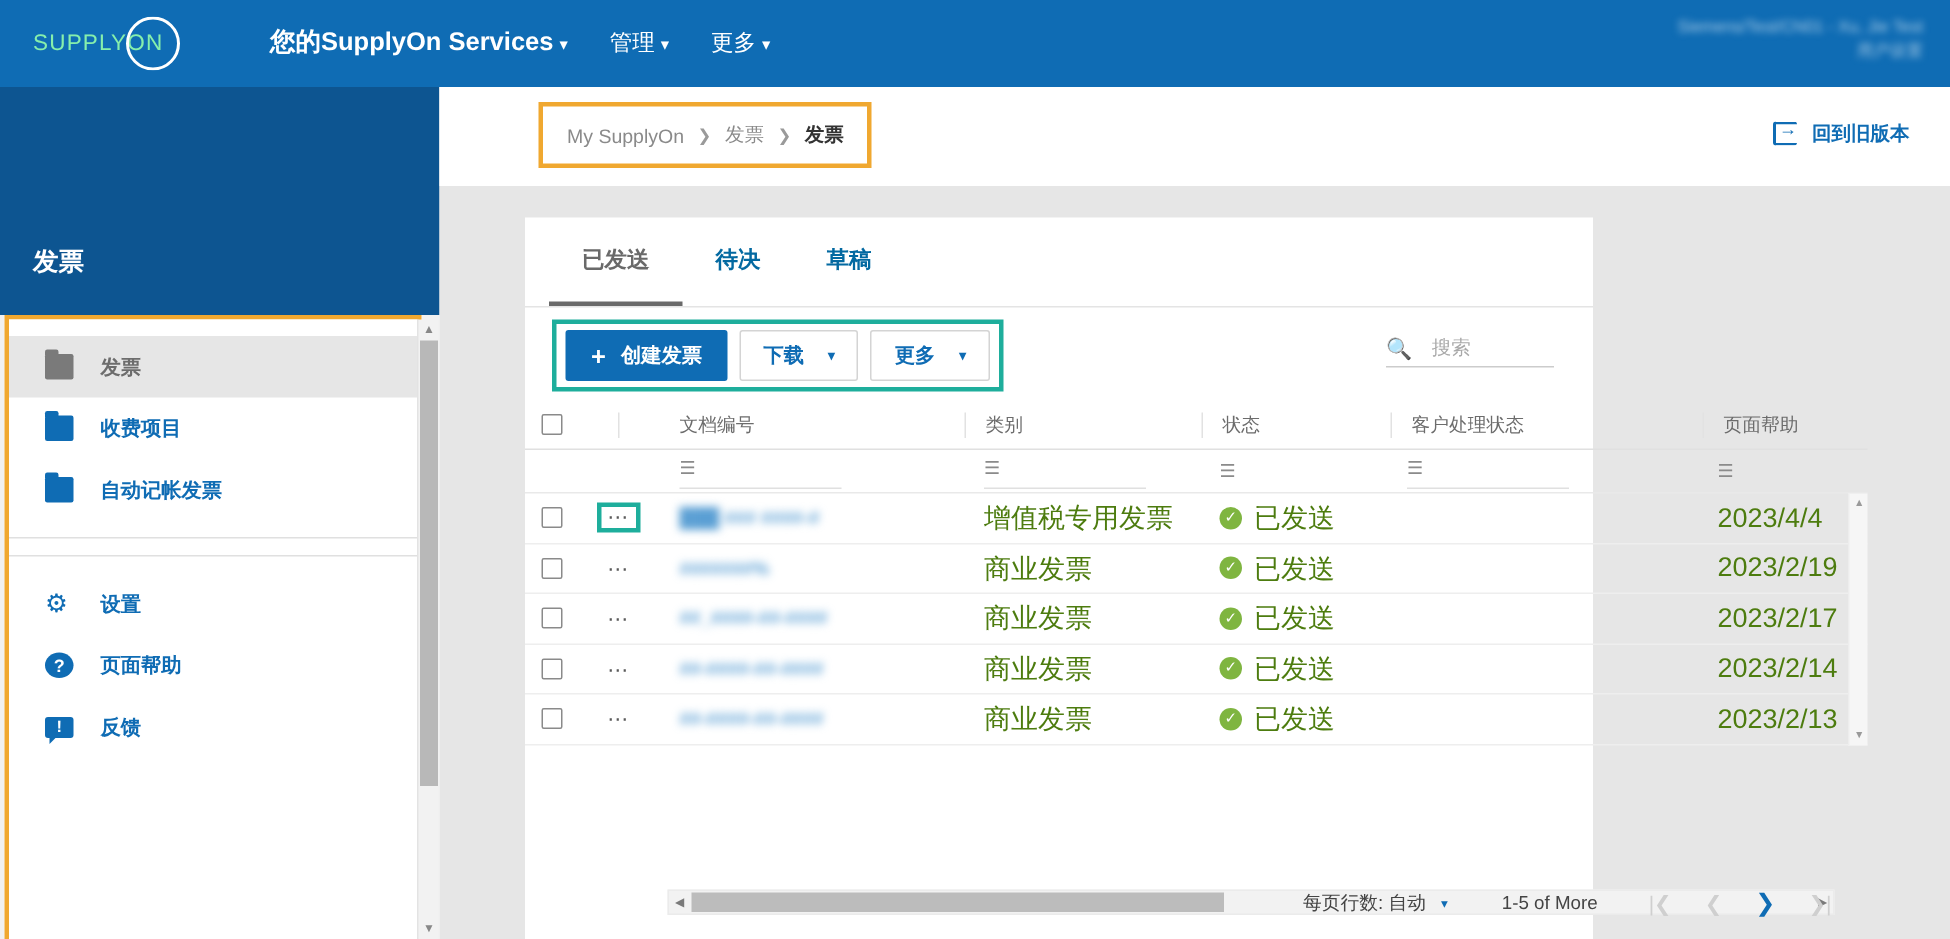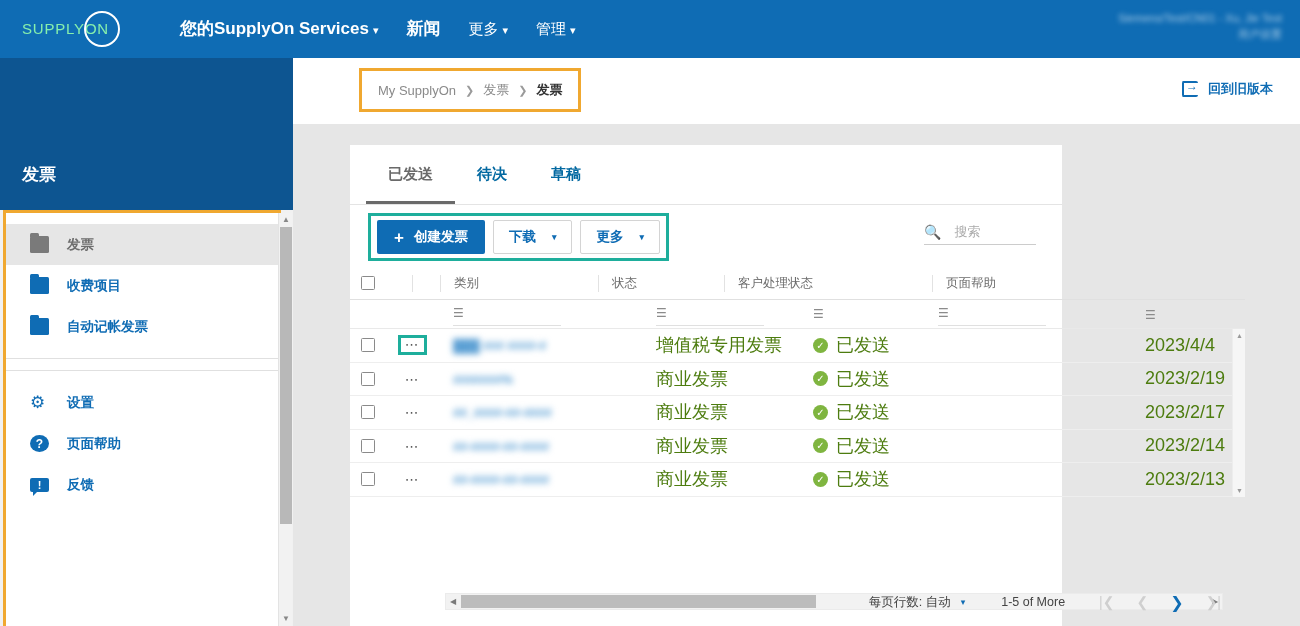--- a/index.html
+++ b/index.html
@@ -248,28 +248,25 @@
 
   <div class="topbar">
     <div class="logo-wrap">
       <div class="logo-text">SUPPLYON</div>
       <div class="logo-arc"></div>
     </div>
     <div class="topnav">
       <div class="topnav-item">
         <span>您的SupplyOn Services</span><span class="caret-d">▾</span>
       </div>
-      <div class="topnav-item">
-        <span>新闻</span>
+      <div class="topnav-item light">
+        <span>管理</span><span class="caret-d">▾</span>
       </div>
       <div class="topnav-item light">
         <span>更多</span><span class="caret-d">▾</span>
-      </div>
-      <div class="topnav-item light">
-        <span>管理</span><span class="caret-d">▾</span>
       </div>
     </div>
     <div class="user-block">
       <div>Siemens/Test/CN01 - Xu, Jie Test</div>
       <div>用户设置</div>
     </div>
   </div>
 
   <div class="sidebar">
     <div class="sidebar-head">
@@ -369,20 +366,21 @@
 
       <div class="tbl">
 
         <div class="tr hdr">
           <div class="cd-chk">
             <span class="chkbox"></span>
           </div>
           <div class="cd-dots">
               <span class="sepline"></span>
             </div>
+          <div class="cd-doc th">文档编号</div>
           <span class="sepline"></span>
           <div class="cd-cat th">类别</div>
           <span class="sepline"></span>
           <div class="cd-sta th">状态</div>
           <span class="sepline"></span>
           <div class="cd-cust th">客户处理状态</div>
           <span class="sepline"></span>
           <div class="cd-date th">页面帮助</div>
         </div>
 

